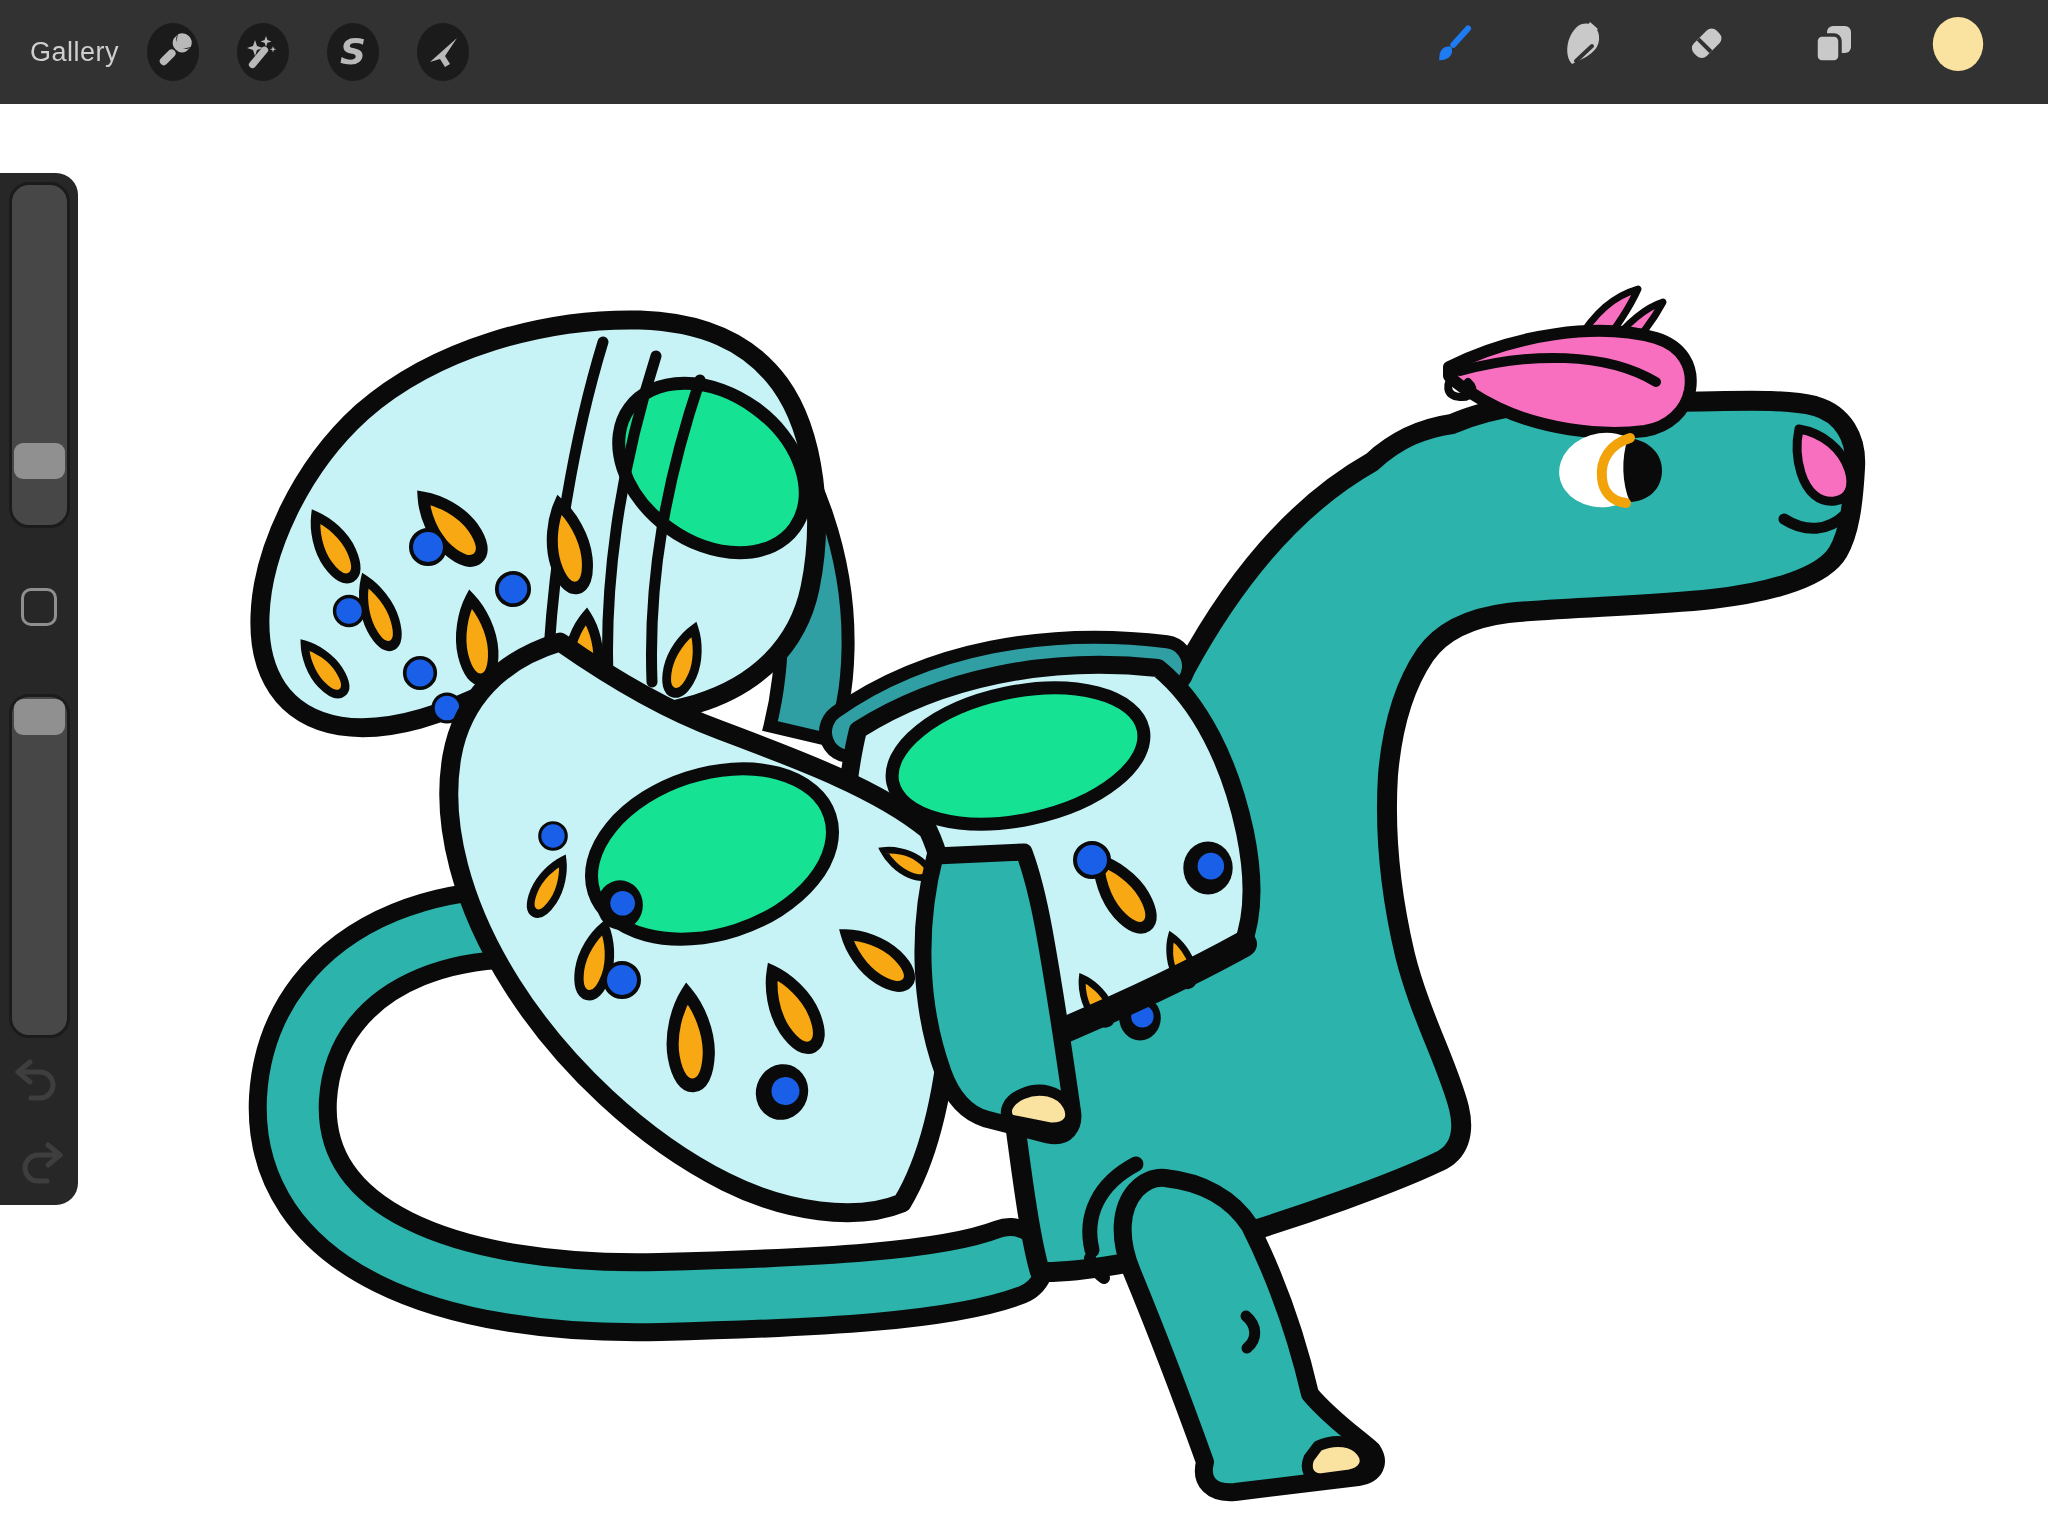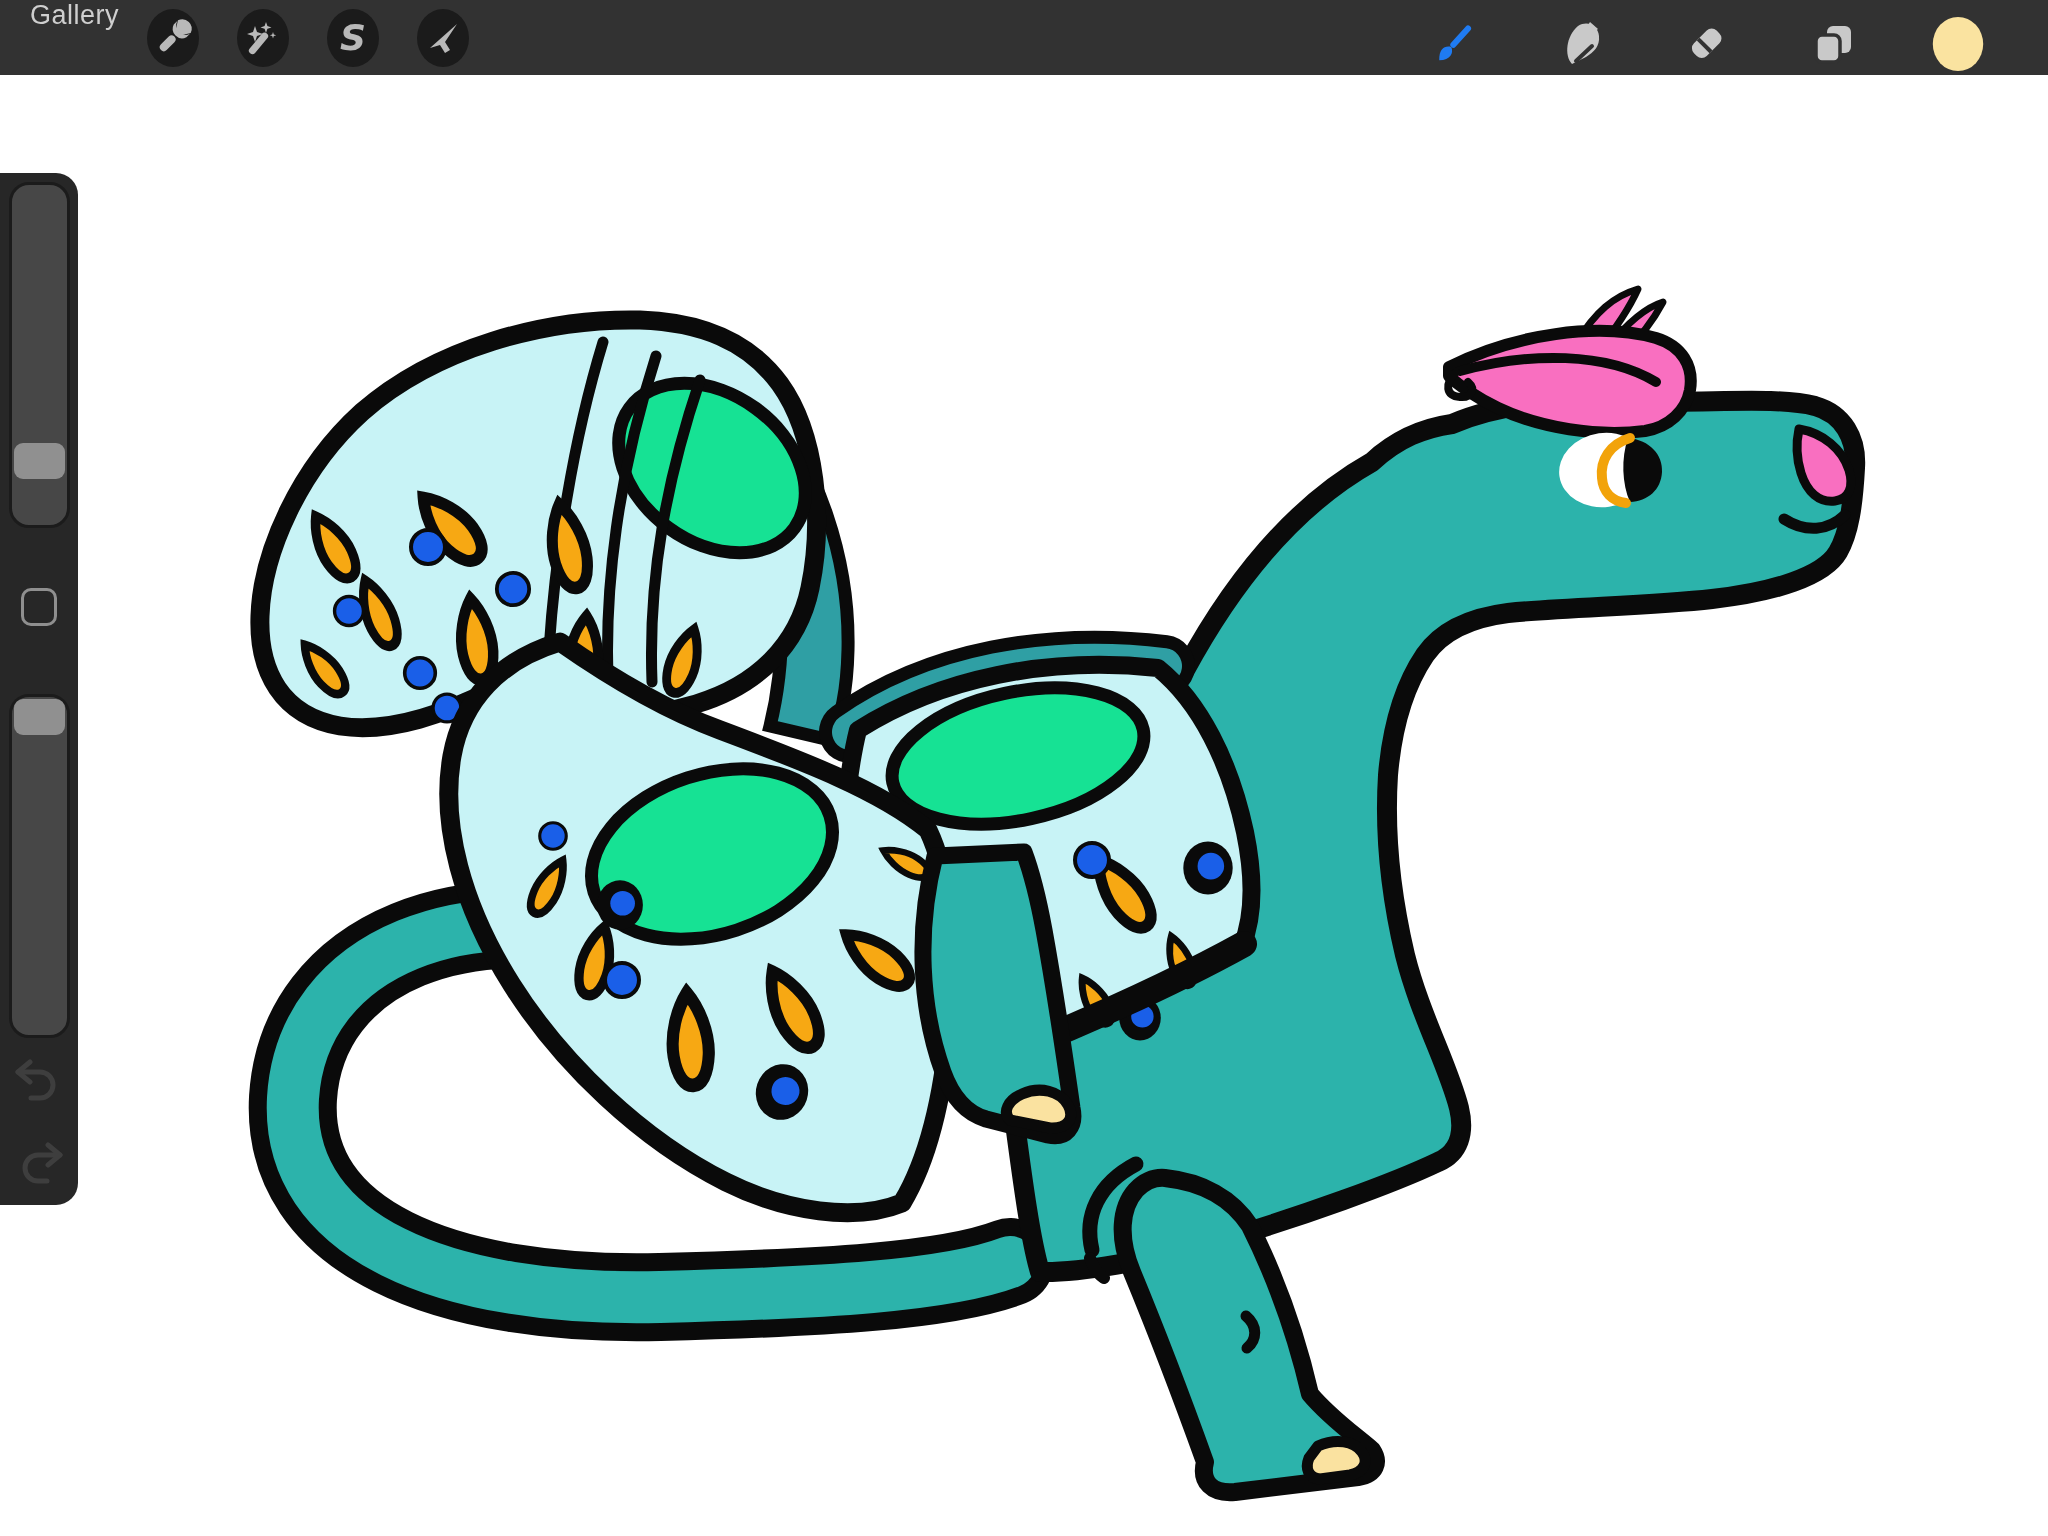--- a/index.html
+++ b/index.html
@@ -1,20 +1,20 @@
 <!DOCTYPE html>
 <html><head>
 <meta charset="utf-8">
 <style>
   html,body{margin:0;padding:0;width:2048px;height:1536px;overflow:hidden;
     font-family:"Liberation Sans","DejaVu Sans",sans-serif;background:#fff;}
   #stage{position:relative;width:2048px;height:1536px;background:#fff;}
   
-  #topbar{position:absolute;left:0;top:0;width:2048px;height:75px;background:#323232;z-index:30;
-    display:flex;}
+  #topbar{position:absolute;left:0;top:0;width:2048px;height:104px;background:#323232;z-index:30;
+    display:flex;align-items:center;}
   #gallery-btn{color:#CFCFCF;font-size:27px;margin-left:30px;letter-spacing:.5px;cursor:default;}
   .tool-group{display:flex;align-items:center;}
   #left-tools{margin-left:26px;gap:34px;}
   #right-tools{position:absolute;right:62px;top:0;height:87px;gap:70px;}
   .tool-btn{width:56px;height:64px;display:flex;align-items:center;justify-content:center;}
   
   #sidebar{position:absolute;left:0;top:173px;width:78px;height:1032px;background:#272727;
     border-radius:0 22px 22px 0;z-index:20;}
   .track{position:absolute;left:9px;width:61px;background:#474747;border:3px solid #1b1b1b;
     border-radius:20px;box-sizing:border-box;}

